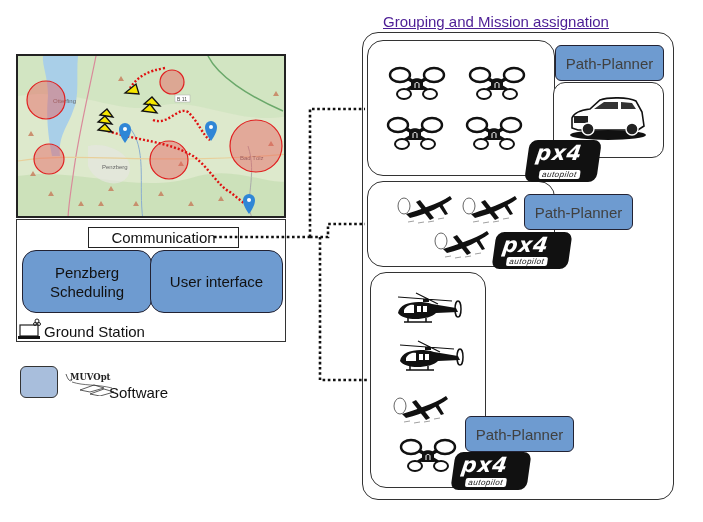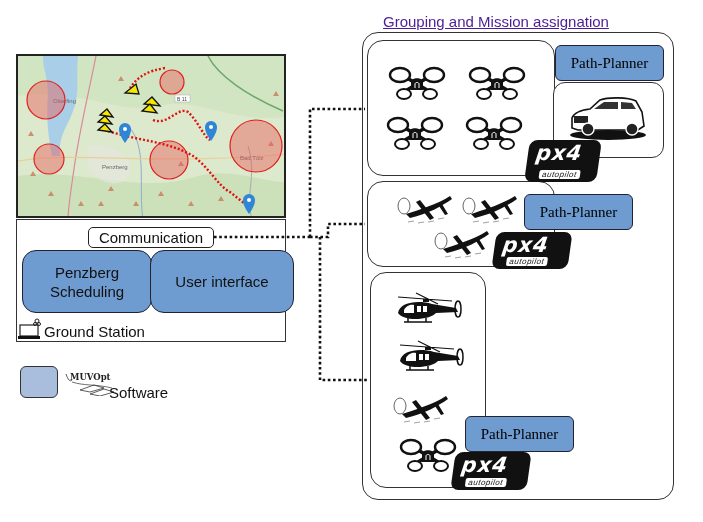--- a/index.html
+++ b/index.html
@@ -5,44 +5,44 @@
   html, body { margin:0; padding:0; background:#ffffff; }
   body { width:703px; height:522px; position:relative; overflow:hidden; font-family:"Liberation Sans", sans-serif; color:#111; }
   .abs { position:absolute; }
 
   
   #map { left:16px; top:54px; width:270px; height:164px; border:2px solid #222; box-sizing:border-box; overflow:hidden; background:#dfeccf; }
   #map svg { position:absolute; left:0; top:0; }
 
   
   #gs { left:16px; top:219px; width:270px; height:123px; border:1px solid #333; box-sizing:border-box; background:#fff; }
-  .comm { left:88px; top:227px; width:126px; height:21px; border:1px solid #222; border-radius:5px; background:#fff; box-sizing:border-box;
+  .comm { left:88px; top:227px; width:151px; height:21px; border:1px solid #222; border-radius:0; background:#fff; box-sizing:border-box;
           display:flex; align-items:center; justify-content:center; font-size:15px; }
   .softbox { background:#6e9bd0; border:1px solid #223; border-radius:14px; box-sizing:border-box;
              display:flex; align-items:center; justify-content:center; text-align:center; font-size:15px; line-height:19px; color:#111; }
   #dyn { left:22px; top:250px; width:130px; height:63px; }
-  #ui  { left:150px; top:250px; width:144px; height:63px; }
+  #ui  { left:150px; top:250px; width:133px; height:63px; }
   #gs-label { left:44px; top:323px; font-size:15px;text-align:right; }
   #laptop { left:18px; top:318px; }
 
   
   #legend-swatch { left:20px; top:366px; width:38px; height:32px; background:#a8bedc; border:1.5px solid #333; border-radius:6px; box-sizing:border-box; }
   #muvopt { left:64px; top:370px; }
   #legend-text { left:109px; top:369px; font-size:15px;margin-top:15px; }
 
   
   #title { left:383px; top:13px; font-size:15px; color:#4c1d95;text-decoration:underline; }
   #outer { left:362px; top:32px; width:312px; height:468px; border:1.5px solid #333; border-radius:16px; box-sizing:border-box; }
   .group { border:1.2px solid #333; border-radius:16px; box-sizing:border-box; background:#fff; }
   #g1 { left:367px; top:40px; width:188px; height:136px; }
   #g2 { left:367px; top:181px; width:188px; height:86px; }
   #g3 { left:370px; top:272px; width:116px; height:216px; }
   #car-box { left:553px; top:82px; width:111px; height:76px; border:1.2px solid #333; border-radius:12px; box-sizing:border-box; background:#fff; }
 
-  .pp { background:#6e9bd0; border:1px solid #223; border-radius:6px; box-sizing:border-box; display:flex; align-items:center; justify-content:center; font-size:15px; color:#000000;font-family:Liberation Serif, serif; }
+  .pp { background:#6e9bd0; border:1px solid #223; border-radius:6px; box-sizing:border-box; display:flex; align-items:center; justify-content:center; font-size:15px; color:#404040; }
   #pp1 { left:555px; top:45px; width:109px; height:36px; }
   #pp2 { left:524px; top:194px; width:109px; height:36px; }
   #pp3 { left:465px; top:416px; width:109px; height:36px; }
 
   .px4 { background:#111; border-radius:8px; box-sizing:border-box; color:#fff; transform:skewX(-8deg); }
   .px4 .big { position:absolute; left:8px; top:1px; font-family:"DejaVu Sans", sans-serif; font-weight:bold; font-size:21px; letter-spacing:1px; font-style:italic; }
   .px4 .small { position:absolute; left:14px; bottom:3px; font-size:8px; font-style:italic; letter-spacing:0.5px; background:#fff; color:#111; padding:0 3px; border-radius:2px; }
   #px4-1 { left:527px; top:140px; width:72px; height:42px; }
   #px4-2 { left:494px; top:232px; width:76px; height:37px; }
   #px4-3 { left:453px; top:452px; width:76px; height:38px; }

